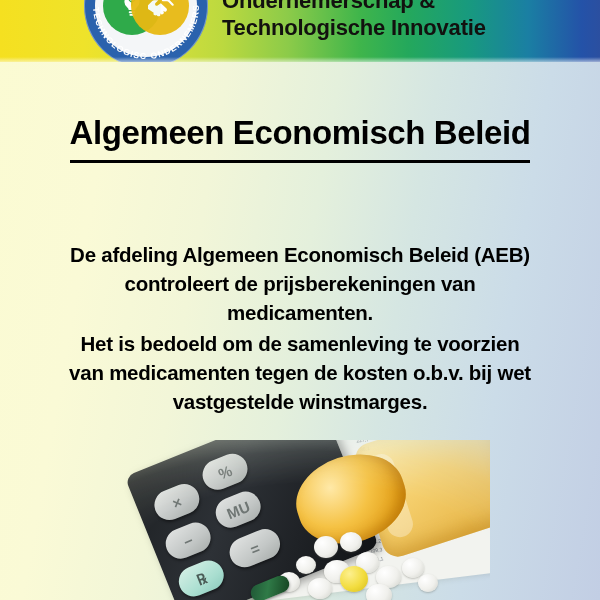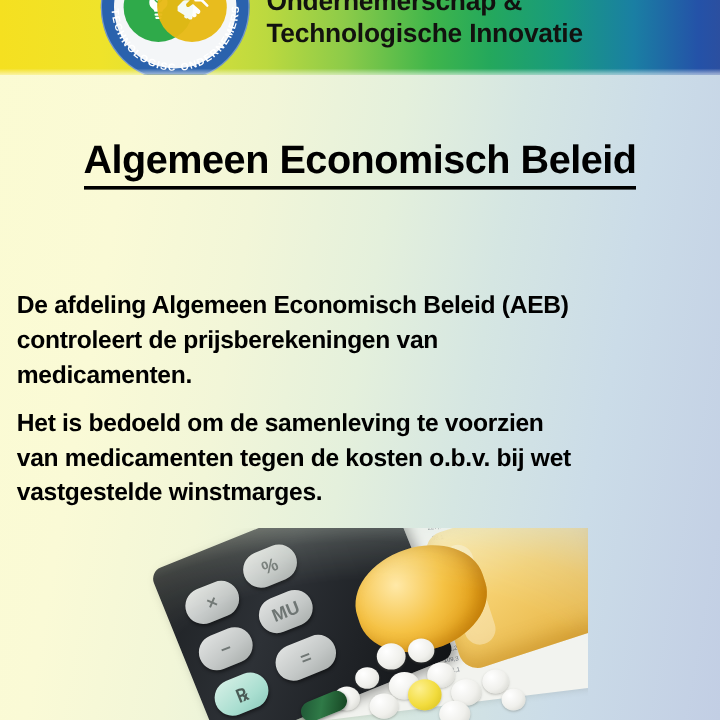--- a/index.html
+++ b/index.html
@@ -141,41 +141,42 @@
     text-align: center;
     color: #000000;
     font-weight: bold;
     font-size: 33px;
     line-height: 42px;
     letter-spacing: -0.4px;
   }
   .poster-title .tl {
     display: inline-block;
     border-bottom: 3px solid #000000;
-    padding-bottom: 1px;
+    padding-bottom: 6px;
   }
 
   
   .body-copy {
     position: absolute;
     left: 14px;
     top: 240px;
     width: 572px;
+    text-align: center;
     color: #000000;
     font-weight: bold;
     font-size: 20.5px;
     line-height: 29px;
     letter-spacing: -0.25px;
   }
   .body-copy p {
     margin: 0;
     white-space: pre-line;
   }
   .body-copy p + p {
-    margin-top: 11px;
+    margin-top: 2px;
   }
 
   
   .photo {
     position: absolute;
     left: 118px;
     top: 440px;
     width: 372px;
     height: 160px;
     overflow: hidden;

